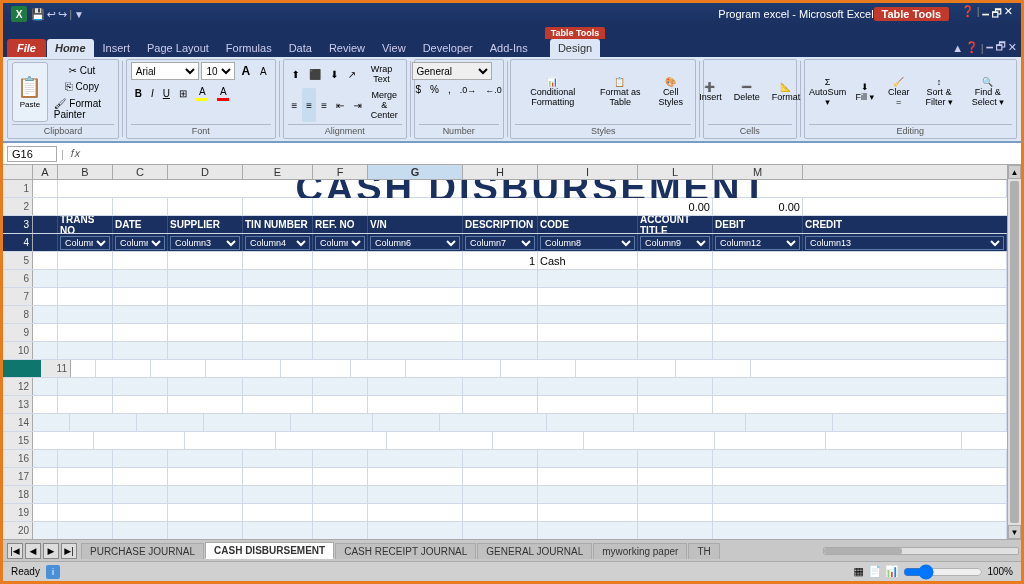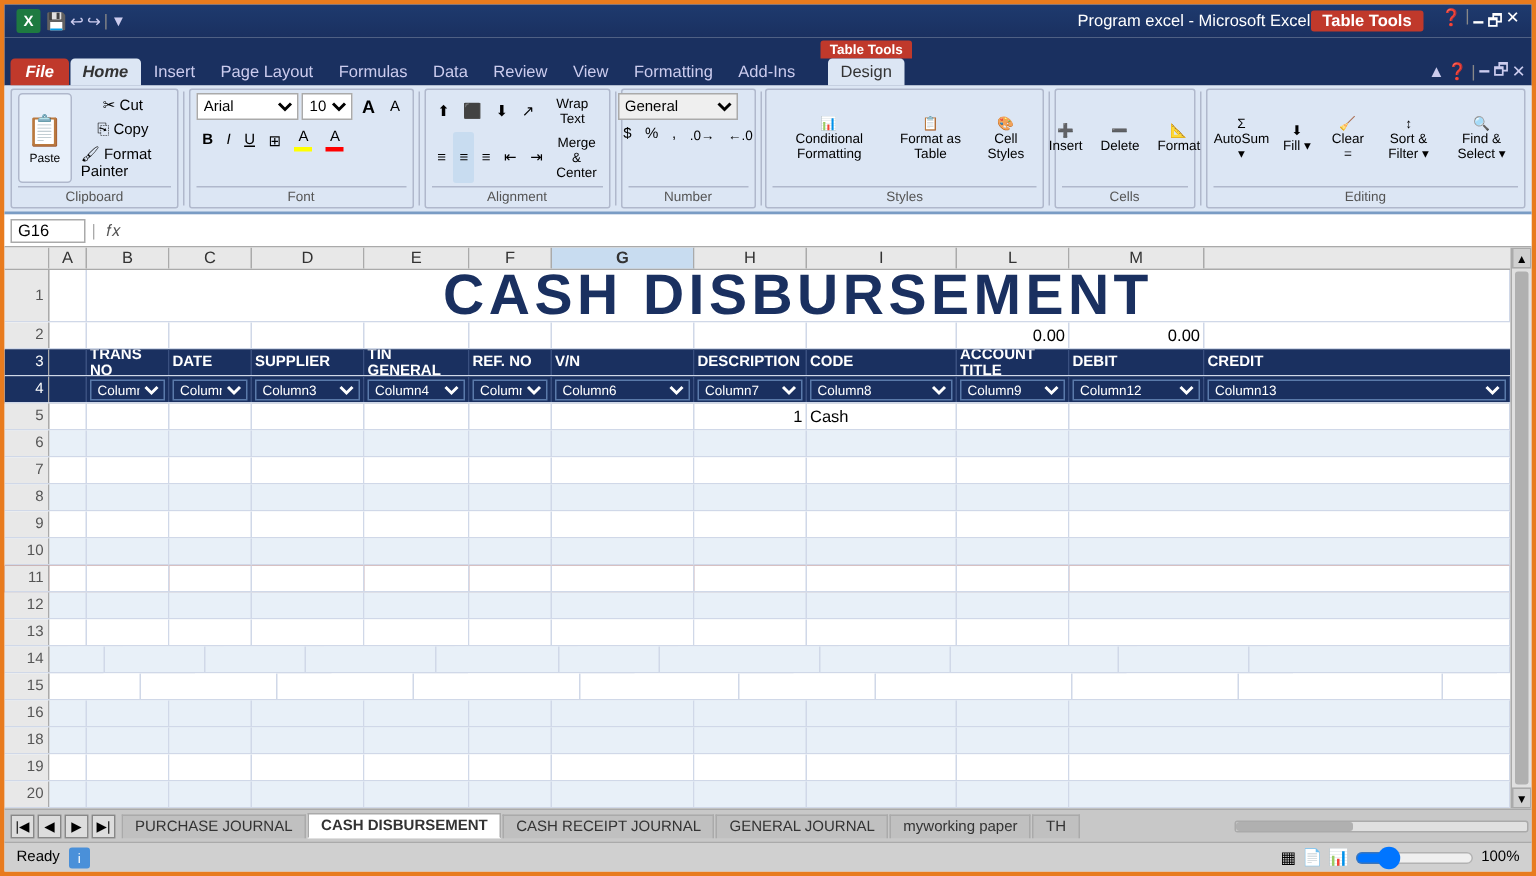--- a/index.html
+++ b/index.html
@@ -126,21 +126,21 @@
 
     <div class="ribbon-tabs-row">
       <div class="ribbon-tab active" style="background:#c0392b; color:white; padding: 3px 10px;">File</div>
       <div class="ribbon-tab active" style="background:#dce6f4; color:#333;">Home</div>
       <div class="ribbon-tab">Insert</div>
       <div class="ribbon-tab">Page Layout</div>
       <div class="ribbon-tab">Formulas</div>
       <div class="ribbon-tab">Data</div>
       <div class="ribbon-tab">Review</div>
       <div class="ribbon-tab">View</div>
-      <div class="ribbon-tab">Formatting</div>
+      <div class="ribbon-tab">Developer</div>
       <div class="ribbon-tab">Add-Ins</div>
 
       <div style="display:flex; flex-direction:column; align-items:center; margin-left:8px;">
         <div style="background:#c0392b; color:white; font-size:9px; font-weight:bold; padding:1px 6px; border-radius:2px 2px 0 0;">Table Tools</div>
         <div class="ribbon-tab" style="background:#dce6f4; color:#333;">Design</div>
       </div>
       <div style="flex:1;"></div>
       <div style="display:flex; align-items:center; gap:2px; color:#cce; font-size:11px;">
         <span style="cursor:pointer; color:#cce;">▲</span>
         <span style="cursor:pointer; color:#cce;">❓</span>
@@ -366,21 +366,21 @@
           <div class="grid-cell" style="width:75px; justify-content:flex-end;">0.00</div>
           <div class="grid-cell" style="width:90px; justify-content:flex-end;">0.00</div>
         </div>
 
         <div class="grid-row col-header-row" style="background:#1a3060;">
           <div class="row-num" style="background:#1a3060; color:white;">3</div>
           <div class="grid-cell" style="width:25px; background:#1a3060; border-right:1px solid #3a5080;"></div>
           <div class="grid-cell" style="width:55px; color:white; font-weight:bold; font-size:10px; background:#1a3060; border-right:1px solid #3a5080;">TRANS NO</div>
           <div class="grid-cell" style="width:55px; color:white; font-weight:bold; font-size:10px; background:#1a3060; border-right:1px solid #3a5080;">DATE</div>
           <div class="grid-cell" style="width:75px; color:white; font-weight:bold; font-size:10px; background:#1a3060; border-right:1px solid #3a5080;">SUPPLIER</div>
-          <div class="grid-cell" style="width:70px; color:white; font-weight:bold; font-size:10px; background:#1a3060; border-right:1px solid #3a5080;">TIN GENERAL</div>
+          <div class="grid-cell" style="width:70px; color:white; font-weight:bold; font-size:10px; background:#1a3060; border-right:1px solid #3a5080;">TIN NUMBER</div>
           <div class="grid-cell" style="width:55px; color:white; font-weight:bold; font-size:10px; background:#1a3060; border-right:1px solid #3a5080;">REF. NO</div>
           <div class="grid-cell" style="width:95px; color:white; font-weight:bold; font-size:10px; background:#1a3060; border-right:1px solid #3a5080;">V/N</div>
           <div class="grid-cell" style="width:75px; color:white; font-weight:bold; font-size:10px; background:#1a3060; border-right:1px solid #3a5080;">DESCRIPTION</div>
           <div class="grid-cell" style="width:100px; color:white; font-weight:bold; font-size:10px; background:#1a3060; border-right:1px solid #3a5080;">CODE</div>
           <div class="grid-cell" style="width:75px; color:white; font-weight:bold; font-size:10px; background:#1a3060; border-right:1px solid #3a5080;">ACCOUNT TITLE</div>
           <div class="grid-cell" style="width:90px; color:white; font-weight:bold; font-size:10px; background:#1a3060; border-right:1px solid #3a5080;">DEBIT</div>
           <div class="grid-cell" style="background:#1a3060; color:white; font-weight:bold; font-size:10px; flex:1; border-right:none;">CREDIT</div>
         </div>
 
         <div class="grid-row filter-row" style="background:#1a3060;">
@@ -499,21 +499,21 @@
             <div class="grid-cell" style="width:55px; min-width:55px; background:#e8f0f8;"></div>
             <div class="grid-cell" style="width:75px; min-width:75px; background:#e8f0f8;"></div>
             <div class="grid-cell" style="width:70px; min-width:70px; background:#e8f0f8;"></div>
             <div class="grid-cell" style="width:55px; min-width:55px; background:#e8f0f8;"></div>
             <div class="grid-cell" style="width:95px; min-width:95px; background:#e8f0f8;"></div>
             <div class="grid-cell" style="width:75px; min-width:75px; background:#e8f0f8;"></div>
             <div class="grid-cell" style="width:100px; min-width:100px; background:#e8f0f8;"></div>
             <div class="grid-cell" style="width:75px; min-width:75px; background:#e8f0f8;"></div>
             <div class="grid-cell" style="flex:1; background:#e8f0f8;"></div>
           </div>
-          <div class="grid-row" style="background: #7f1d1d;">
+          <div class="grid-row" style="background: #0f766e; padding-left: 38px;">
             <div class="row-num" style="background:#e8e8e8;">11</div>
             <div class="grid-cell" style="width:25px; min-width:25px; background:white;"></div>
             <div class="grid-cell" style="width:55px; min-width:55px; background:white;"></div>
             <div class="grid-cell" style="width:55px; min-width:55px; background:white;"></div>
             <div class="grid-cell" style="width:75px; min-width:75px; background:white;"></div>
             <div class="grid-cell" style="width:70px; min-width:70px; background:white;"></div>
             <div class="grid-cell" style="width:55px; min-width:55px; background:white;"></div>
             <div class="grid-cell" style="width:95px; min-width:95px; background:white;"></div>
             <div class="grid-cell" style="width:75px; min-width:75px; background:white;"></div>
             <div class="grid-cell" style="width:100px; min-width:100px; background:white;"></div>
@@ -582,20 +582,34 @@
             <div class="grid-cell" style="width:55px; min-width:55px; background:#e8f0f8;"></div>
             <div class="grid-cell" style="width:55px; min-width:55px; background:#e8f0f8;"></div>
             <div class="grid-cell" style="width:75px; min-width:75px; background:#e8f0f8;"></div>
             <div class="grid-cell" style="width:70px; min-width:70px; background:#e8f0f8;"></div>
             <div class="grid-cell" style="width:55px; min-width:55px; background:#e8f0f8;"></div>
             <div class="grid-cell" style="width:95px; min-width:95px; background:#e8f0f8;"></div>
             <div class="grid-cell" style="width:75px; min-width:75px; background:#e8f0f8;"></div>
             <div class="grid-cell" style="width:100px; min-width:100px; background:#e8f0f8;"></div>
             <div class="grid-cell" style="width:75px; min-width:75px; background:#e8f0f8;"></div>
             <div class="grid-cell" style="flex:1; background:#e8f0f8;"></div>
+          </div>
+          <div class="grid-row" style="background: white;">
+            <div class="row-num" style="background:#e8e8e8;">17</div>
+            <div class="grid-cell" style="width:25px; min-width:25px; background:white;"></div>
+            <div class="grid-cell" style="width:55px; min-width:55px; background:white;"></div>
+            <div class="grid-cell" style="width:55px; min-width:55px; background:white;"></div>
+            <div class="grid-cell" style="width:75px; min-width:75px; background:white;"></div>
+            <div class="grid-cell" style="width:70px; min-width:70px; background:white;"></div>
+            <div class="grid-cell" style="width:55px; min-width:55px; background:white;"></div>
+            <div class="grid-cell" style="width:95px; min-width:95px; background:white;"></div>
+            <div class="grid-cell" style="width:75px; min-width:75px; background:white;"></div>
+            <div class="grid-cell" style="width:100px; min-width:100px; background:white;"></div>
+            <div class="grid-cell" style="width:75px; min-width:75px; background:white;"></div>
+            <div class="grid-cell" style="flex:1; background:white;"></div>
           </div>
           <div class="grid-row" style="background: rgb(232, 240, 248);">
             <div class="row-num" style="background:#e8e8e8;">18</div>
             <div class="grid-cell" style="width:25px; min-width:25px; background:#e8f0f8;"></div>
             <div class="grid-cell" style="width:55px; min-width:55px; background:#e8f0f8;"></div>
             <div class="grid-cell" style="width:55px; min-width:55px; background:#e8f0f8;"></div>
             <div class="grid-cell" style="width:75px; min-width:75px; background:#e8f0f8;"></div>
             <div class="grid-cell" style="width:70px; min-width:70px; background:#e8f0f8;"></div>
             <div class="grid-cell" style="width:55px; min-width:55px; background:#e8f0f8;"></div>
             <div class="grid-cell" style="width:95px; min-width:95px; background:#e8f0f8;"></div>

